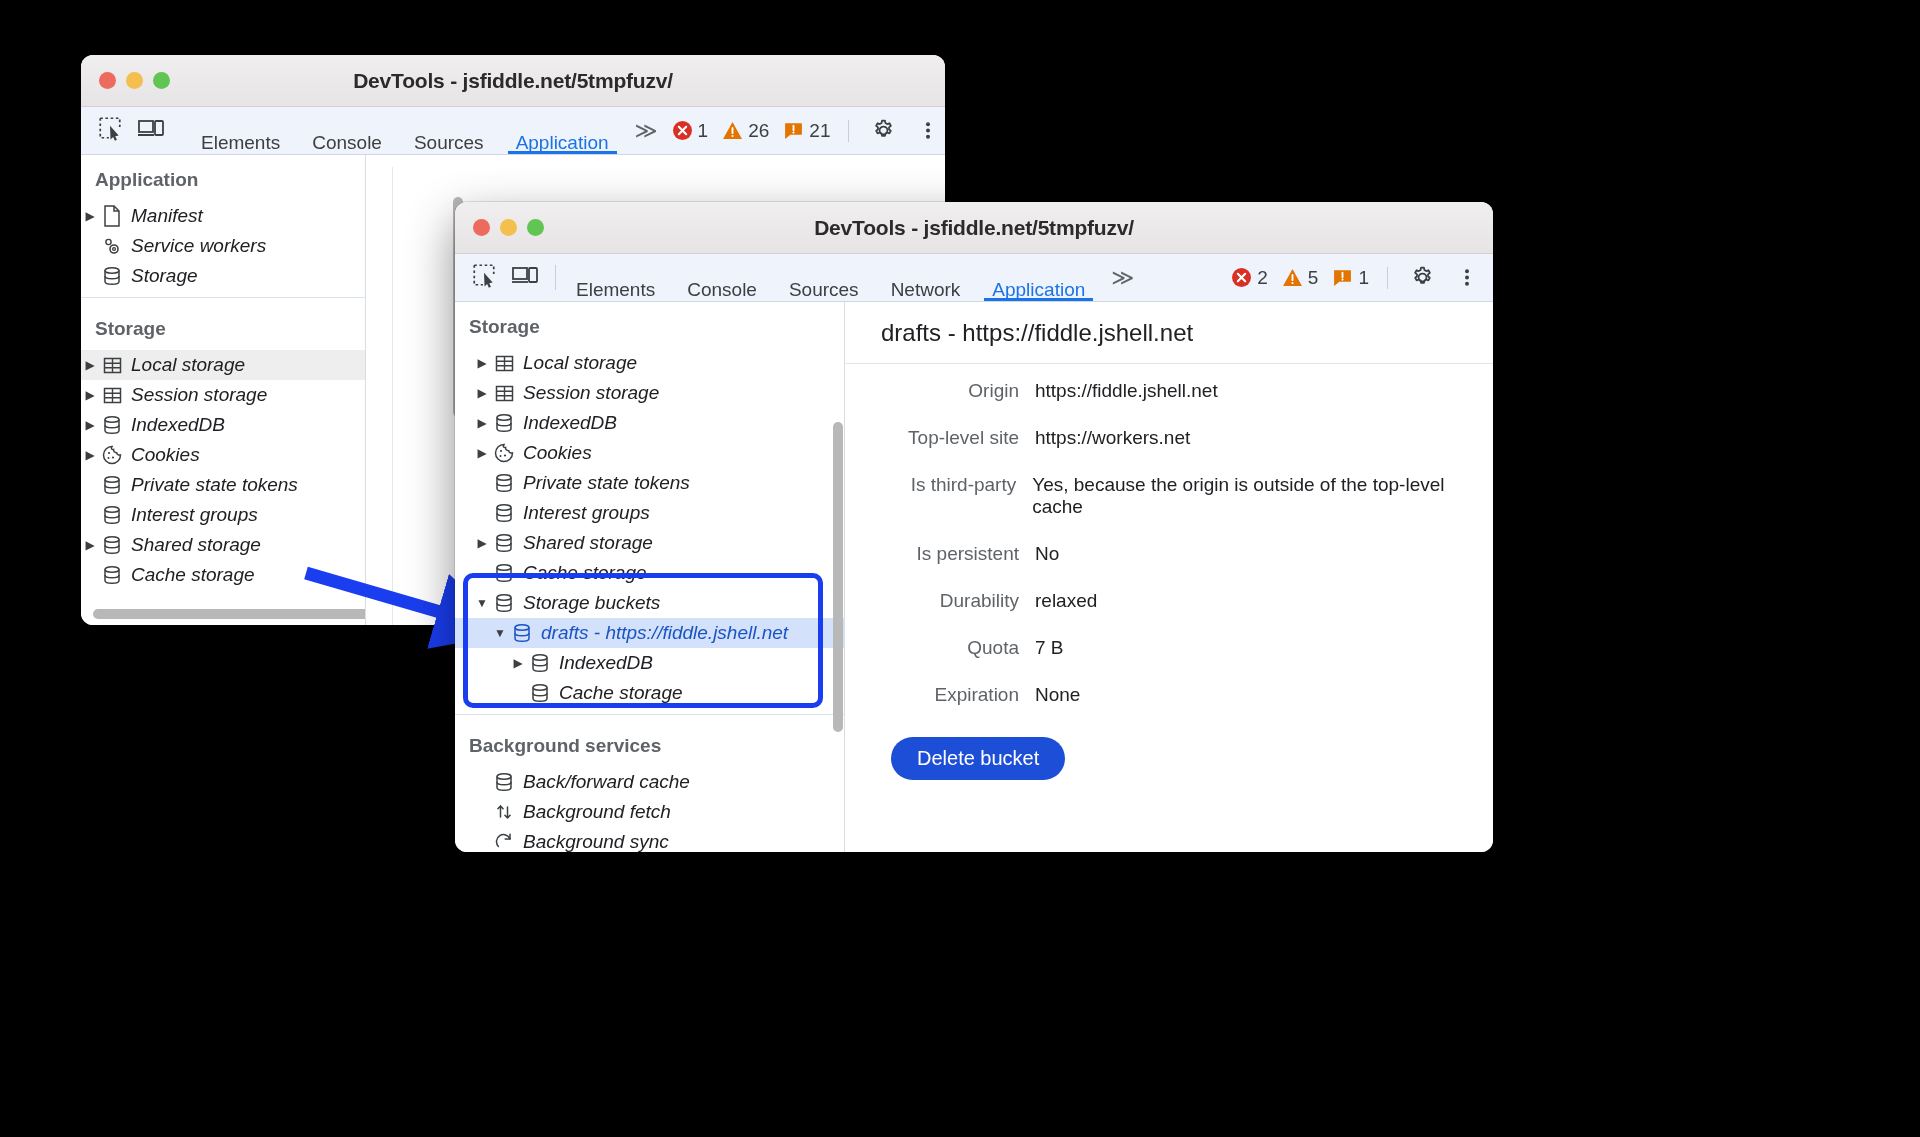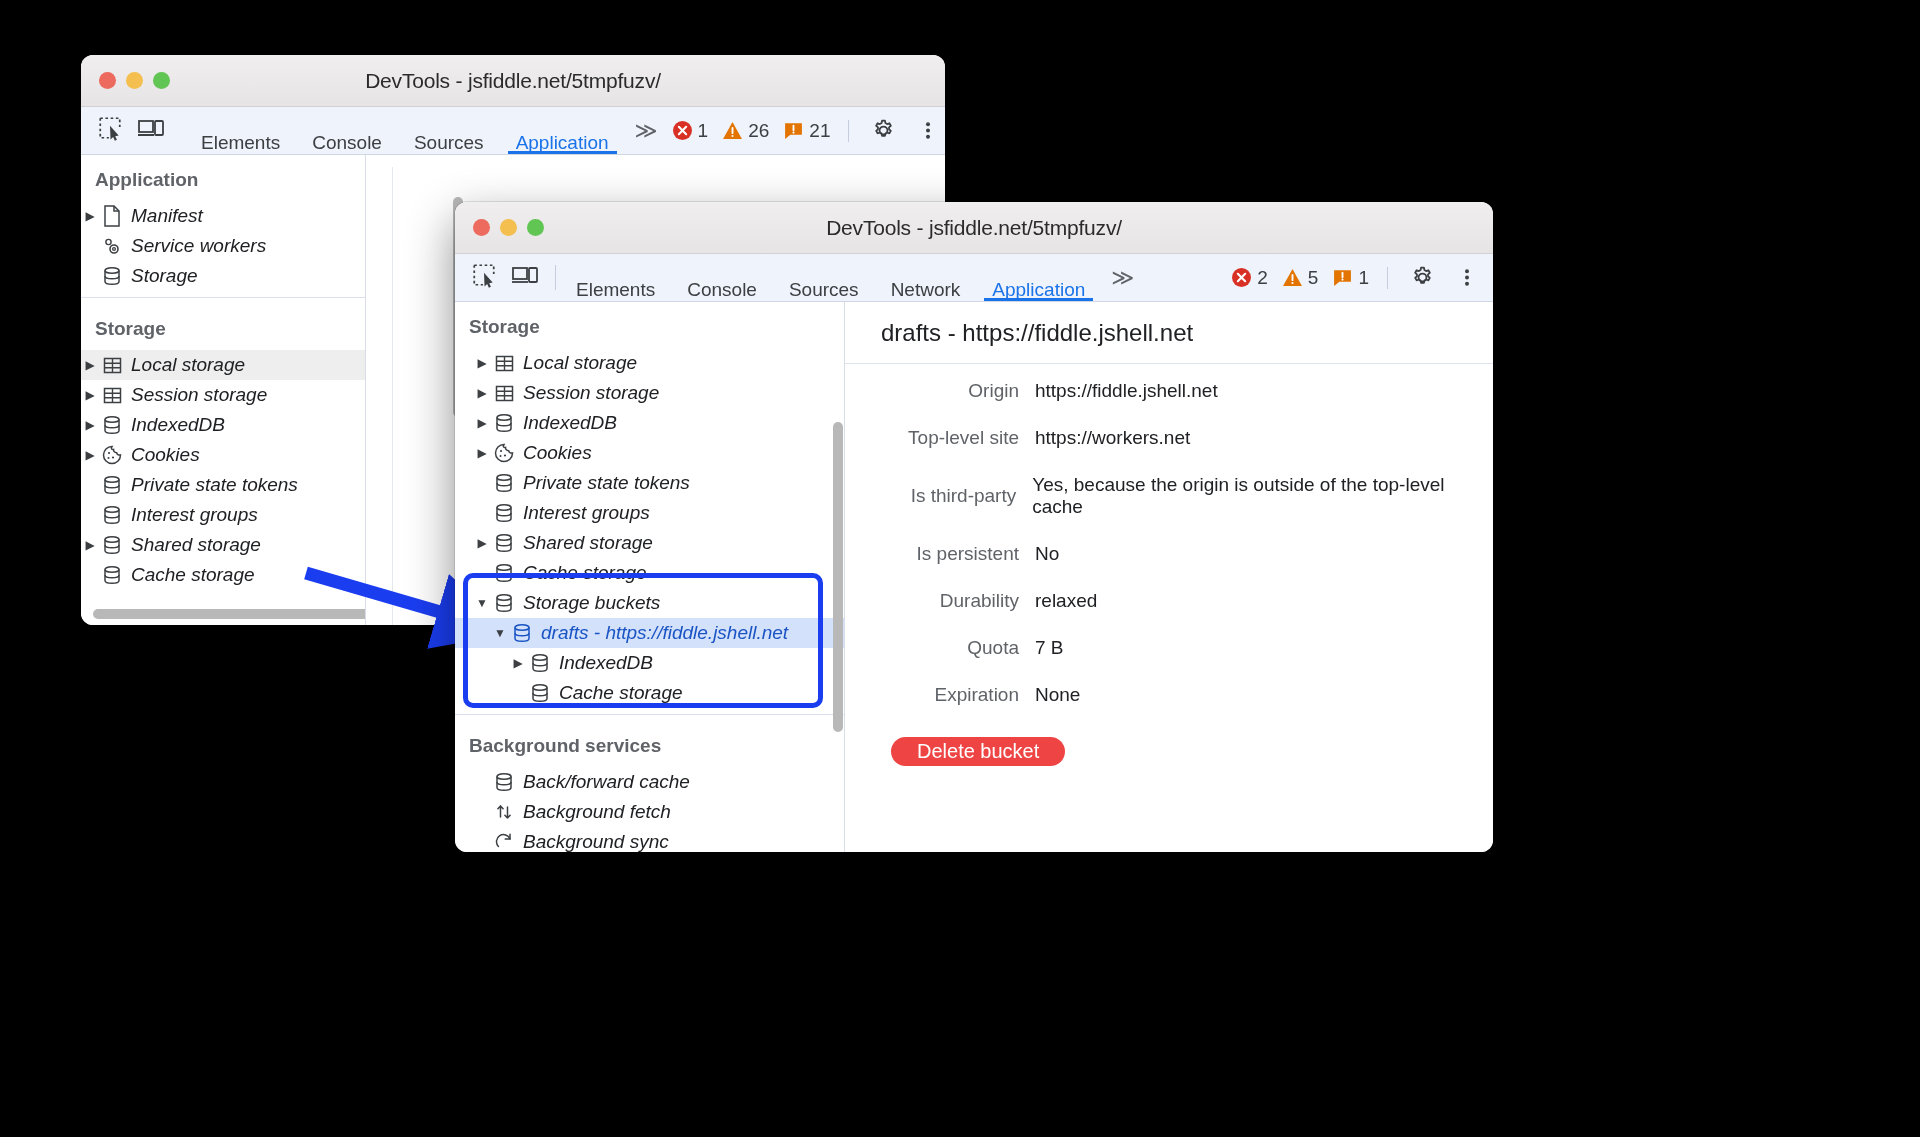--- a/index.html
+++ b/index.html
@@ -26,21 +26,21 @@
     display: flex; align-items: center;
     position: relative;
   }
   .traffic { display: flex; gap: 10px; padding-left: 18px; }
   .dot { width: 17px; height: 17px; border-radius: 50%; }
   .dot.red    { background: #ec6a5e; }
   .dot.yellow { background: #f4bf4f; }
   .dot.green  { background: #61c554; }
   .win-title {
     position: absolute; left: 0; right: 0; text-align: center;
-    font-size: 21px; font-weight: normal; color: #2b2b2b;
+    font-size: 21px; font-weight: bold; color: #2b2b2b;
     letter-spacing: -0.2px;
     pointer-events: none;
   }
 
   
   .tabstrip {
     height: 48px;
     background: #eff3fb;
     border-bottom: 1px solid #cfd6e4;
     display: flex; align-items: stretch;
@@ -122,32 +122,32 @@
   #win2 { left: 455px; top: 202px; width: 1038px; height: 650px; }
   #win2 .sidebar { width: 390px; }
   #win2 .detail { flex: 1; background: #fff; }
   .detail-header {
     height: 62px; display: flex; align-items: center;
     padding-left: 36px;
     font-size: 24px; color: #202124;
     border-bottom: 1px solid #dfe4ef;
   }
   .detail-table { padding: 16px 0 0 0; }
-  .drow { display: flex; align-items: center; margin-bottom: 25px; }
+  .drow { display: flex; align-items: flex-start; margin-bottom: 25px; }
   .dkey {
     width: 190px; text-align: right; padding-right: 16px;
     font-size: 19px; color: #5f6368;
   }
   .dval { font-size: 19px; color: #202124; }
   .delete-btn {
     margin-left: 46px; margin-top: 6px;
-    background: #ef4444; color: #fff;
+    background: #1d4ed8; color: #fff;
     border: none; border-radius: 22px;
     font-size: 20px; font-family: inherit;
-    padding: 3px 26px;
+    padding: 10px 26px;
     cursor: pointer;
   }
 
   
   .hl-box {
     position: absolute;
     border: 5px solid #1a3df0;
     border-radius: 10px;
     pointer-events: none;
   }

